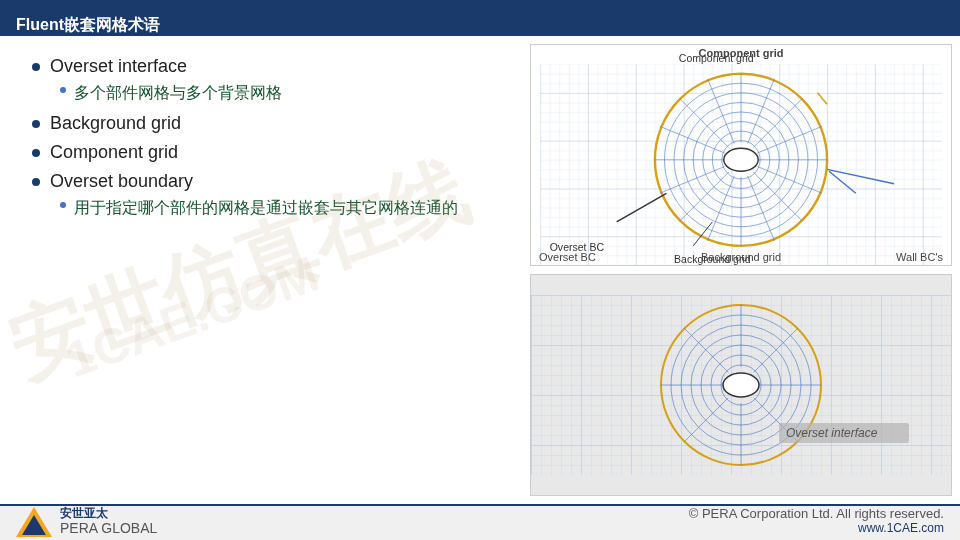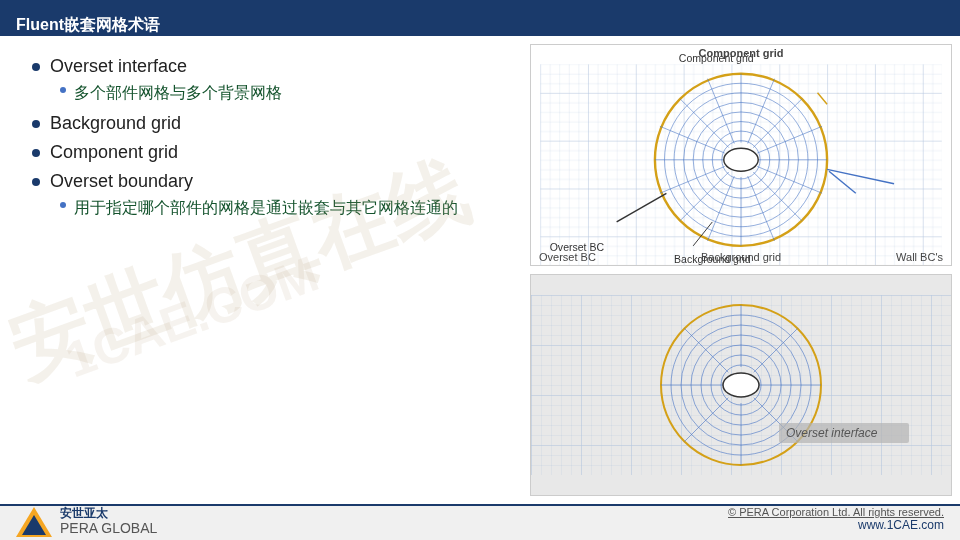--- a/index.html
+++ b/index.html
@@ -345,16 +345,16 @@
     <div style="position:relative; width:36px; height:30px; flex-shrink:0;">
       <div style="width:0; height:0; border-left:18px solid transparent; border-right:18px solid transparent; border-bottom:30px solid #f5a623; position:absolute; top:0; left:0;"></div>
       <div style="width:0; height:0; border-left:12px solid transparent; border-right:12px solid transparent; border-bottom:20px solid #1a3a6b; position:absolute; top:8px; left:6px;"></div>
     </div>
     <div class="logo-text">
       <div style="font-size:12px; font-weight:bold; color:#1a3a6b;">安世亚太</div>
       <div style="font-size:14px; color:#555;">PERA GLOBAL</div>
     </div>
   </div>
   <div class="footer-right">
-    <div style="font-size:11px; color:#555;text-decoration:underline;">© PERA Corporation Ltd. All rights reserved.</div>
+    <div style="font-size:13px; color:#555;">© PERA Corporation Ltd. All rights reserved.</div>
     <div style="font-size:12px; font-weight:normal; color:#1a3a6b;">www.1CAE.com</div>
   </div>
 </div>
 
 </body></html>

